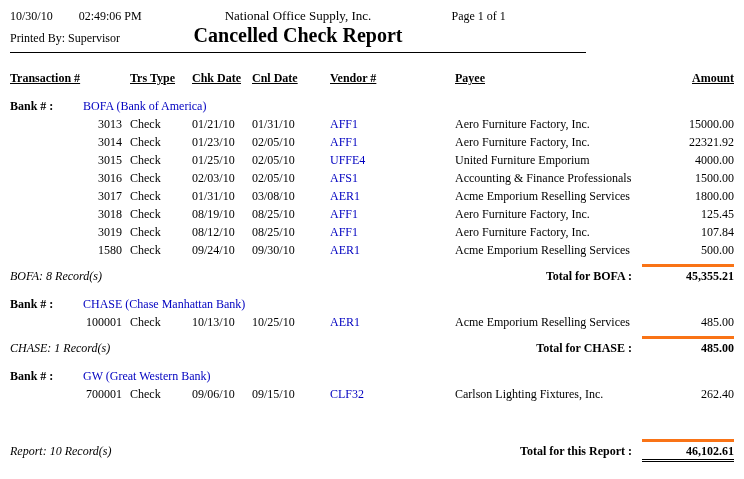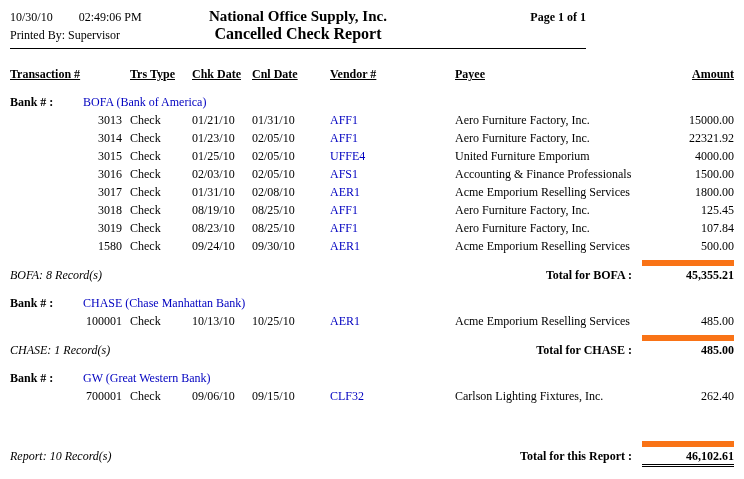--- a/index.html
+++ b/index.html
@@ -6,24 +6,24 @@
   *{ box-sizing:border-box; }
   html,body{ margin:0; padding:0; background:#ffffff; }
   body{ width:744px; height:479px; overflow:hidden; }
   .page{
     width:596px; height:479px;
     padding:8px 10px 0 10px;
     font-family:"Liberation Serif","DejaVu Serif",serif;
     font-size:12px; color:#000;
   }
   .hrow{ display:grid; grid-template-columns:1fr auto 1fr; align-items:baseline; }
-  .hrow .right{ text-align:right;font-weight:bold; }
+  .hrow .right{ text-align:center; }
   .time{ margin-left:26px; }
-  .company{ font-weight:bold; font-size:15px; }
-  .title{ font-weight:bold; font-size:16px; }
+  .company{ font-weight:normal; font-size:13px; }
+  .title{ font-weight:bold; font-size:20px; }
   .header-rule{ border:0; border-top:1px solid #000; margin:5px 0 0 0; }
 
   table{ width:724px; border-collapse:collapse; table-layout:fixed; margin-top:16px; }
   col.c-txn{ width:112px; } col.c-type{ width:70px; } col.c-chk{ width:60px; }
   col.c-cnl{ width:78px; } col.c-ven{ width:125px; } col.c-payee{ width:187px; }
   col.c-amt{ width:92px; }
   th,td{
     padding:2px 0; font-weight:normal; text-align:left;
     vertical-align:baseline; white-space:nowrap; overflow:hidden;
     line-height:14px;
@@ -36,21 +36,21 @@
 
   .bank-cell{ padding-top:12px; }
   .bank-label{ font-weight:bold; display:inline-block; width:73px; }
   .bank-name{ color:var(--blue); }
   .vendor-code{ color:var(--blue); }
 
   .subtotal-row td{ padding-top:5px;margin-left:31px; }
   .count{ font-style:italic; }
   .total-label{ font-weight:bold; text-align:right; padding-right:10px; }
   .rule-top{
-    display:block; border-top:6px solid #f97316;
+    display:block; border-top:3px solid #f97316;
     padding-top:2px; font-weight:bold; text-align:right;
   }
   .rule-double{ border-bottom:3px double #000; padding-bottom:1px; }
   .report-total-row td{ padding-top:36px; }
 </style>
 </head>
 <body>
 
 <div class="page">
 
@@ -128,38 +128,38 @@
           <td>02/03/10</td>
           <td>02/05/10</td>
           <td><span class="vendor-code">AFS1</span></td>
           <td>Accounting &amp; Finance Professionals</td>
           <td class="ta-r">1500.00</td>
         </tr>
         <tr class="data-row">
           <td class="ta-r">3017</td>
           <td class="pl8">Check</td>
           <td>01/31/10</td>
-          <td>02/08/10</td>
+          <td>03/08/10</td>
           <td><span class="vendor-code">AER1</span></td>
           <td>Acme Emporium Reselling Services</td>
           <td class="ta-r">1800.00</td>
         </tr>
         <tr class="data-row">
           <td class="ta-r">3018</td>
           <td class="pl8">Check</td>
           <td>08/19/10</td>
           <td>08/25/10</td>
           <td><span class="vendor-code">AFF1</span></td>
           <td>Aero Furniture Factory, Inc.</td>
           <td class="ta-r">125.45</td>
         </tr>
         <tr class="data-row">
           <td class="ta-r">3019</td>
           <td class="pl8">Check</td>
-          <td>08/23/10</td>
+          <td>08/12/10</td>
           <td>08/25/10</td>
           <td><span class="vendor-code">AFF1</span></td>
           <td>Aero Furniture Factory, Inc.</td>
           <td class="ta-r">107.84</td>
         </tr>
         <tr class="data-row">
           <td class="ta-r">1580</td>
           <td class="pl8">Check</td>
           <td>09/24/10</td>
           <td>09/30/10</td>

